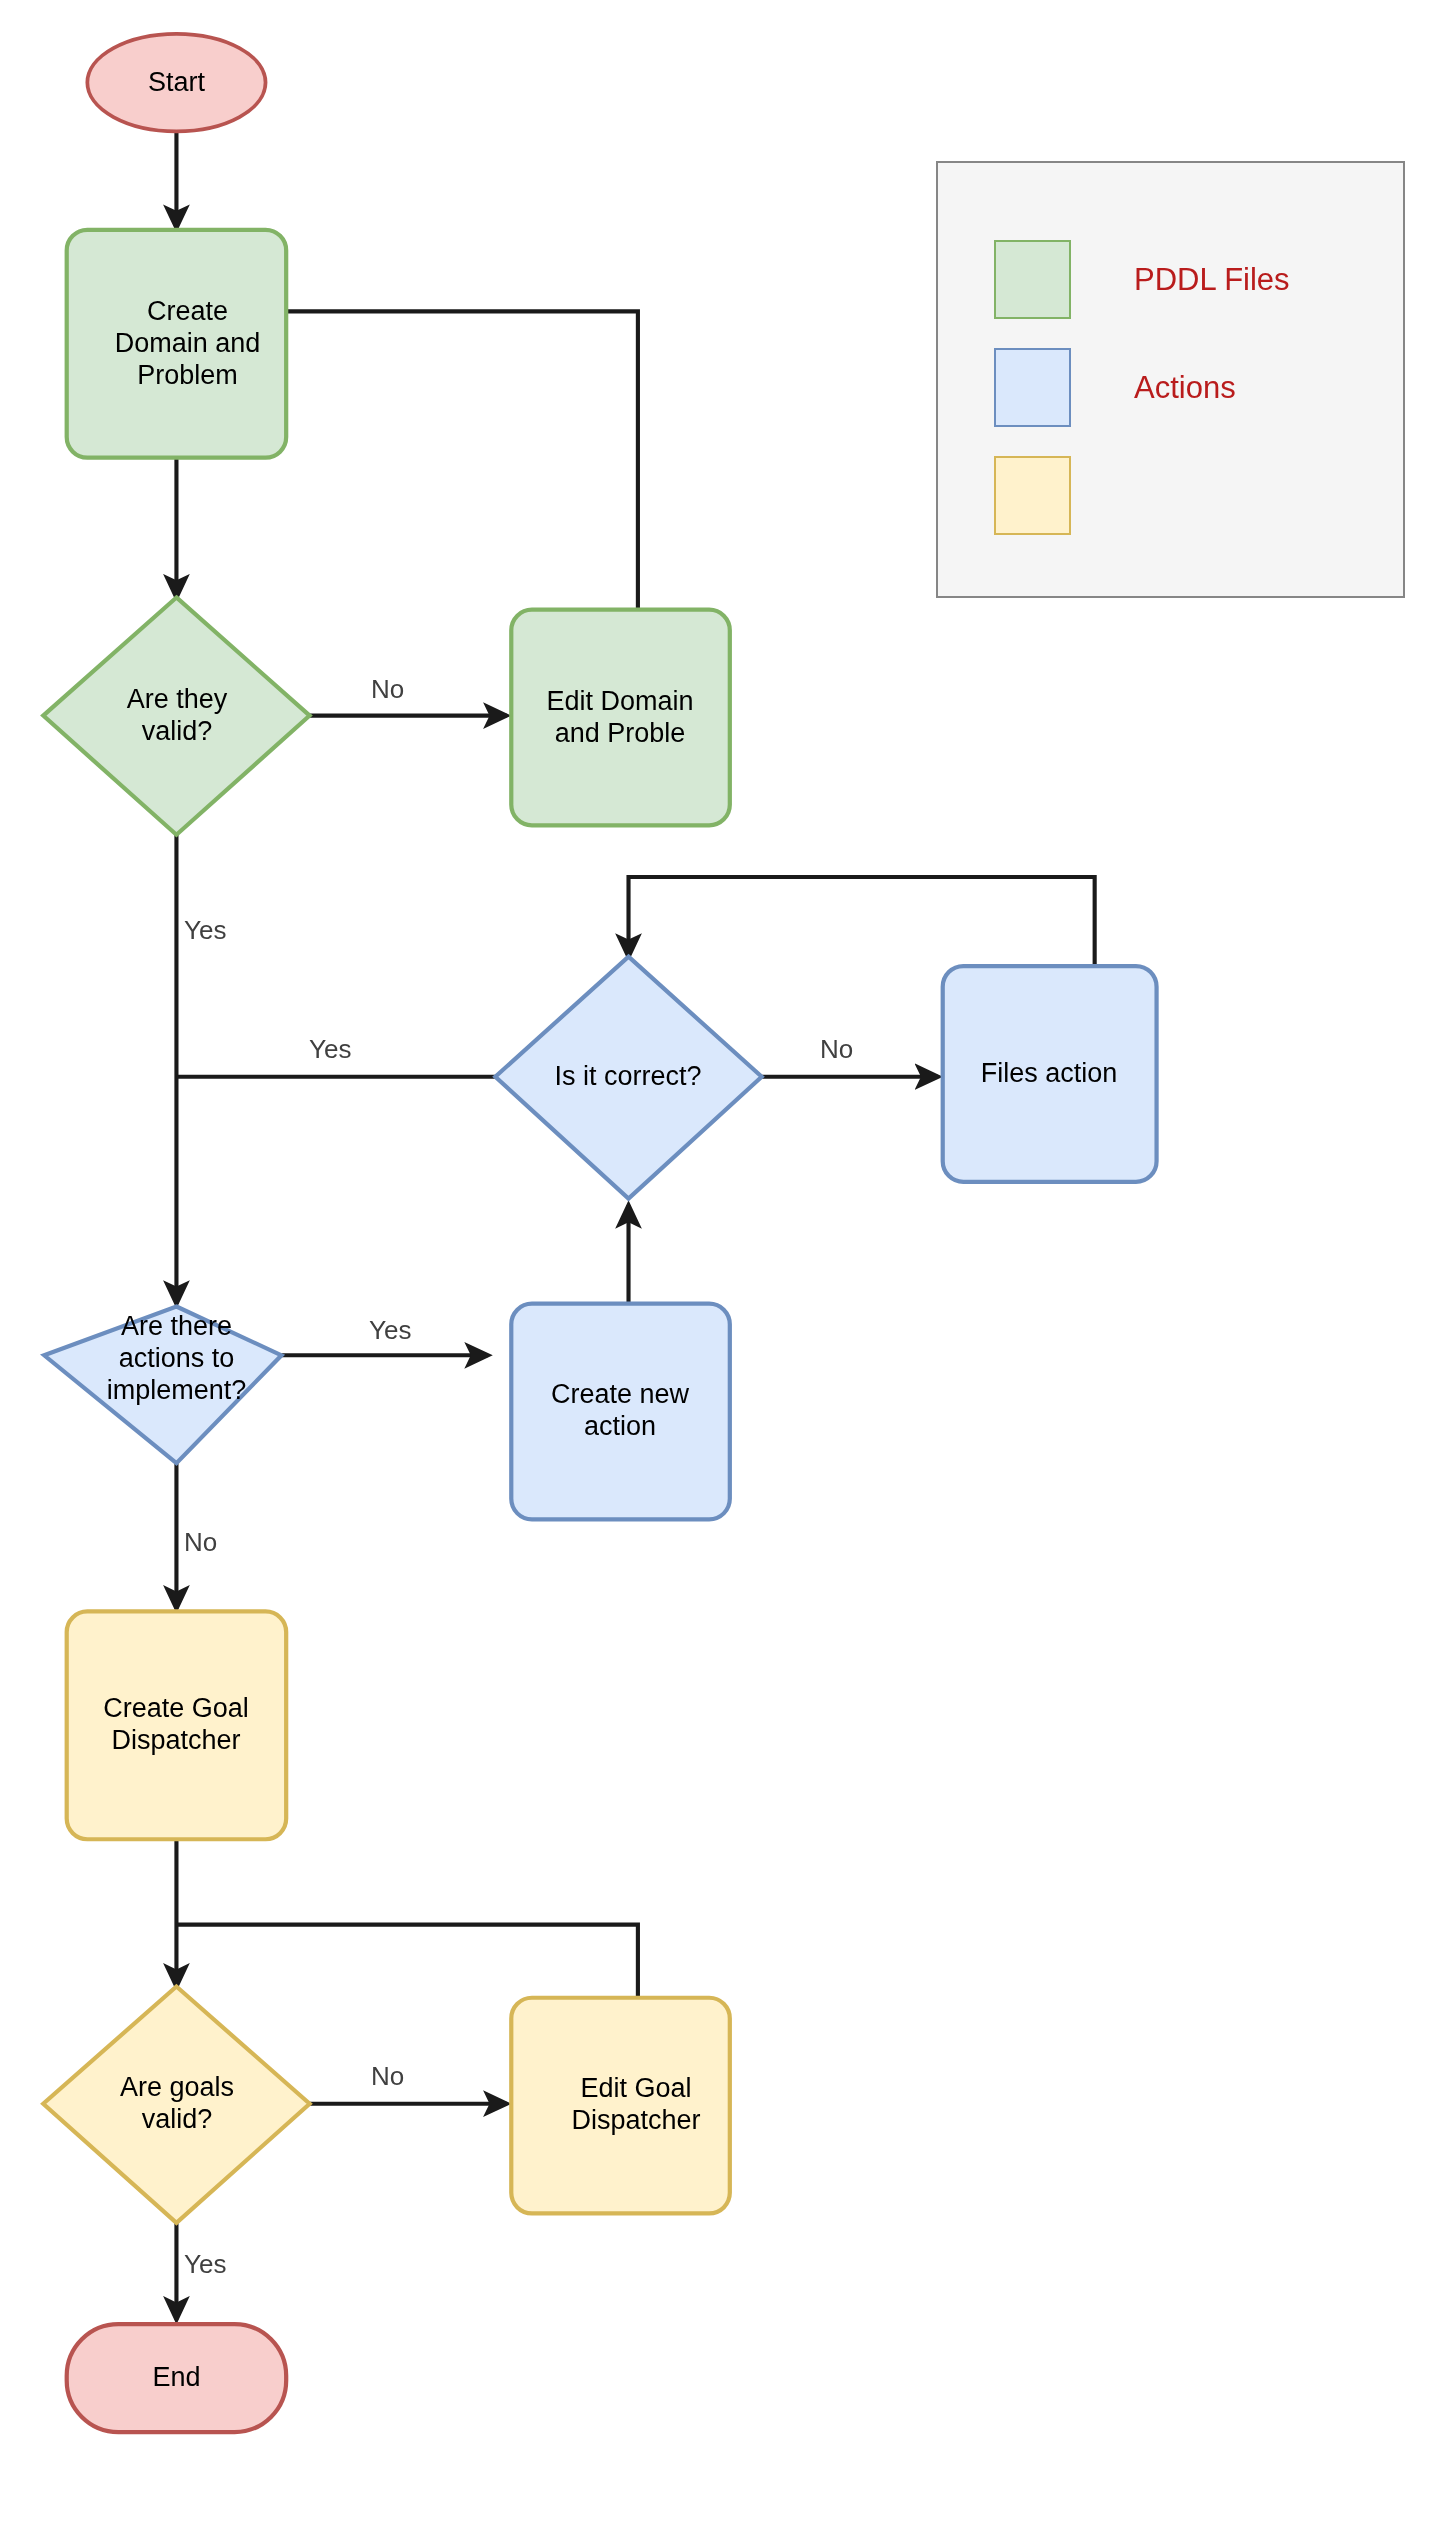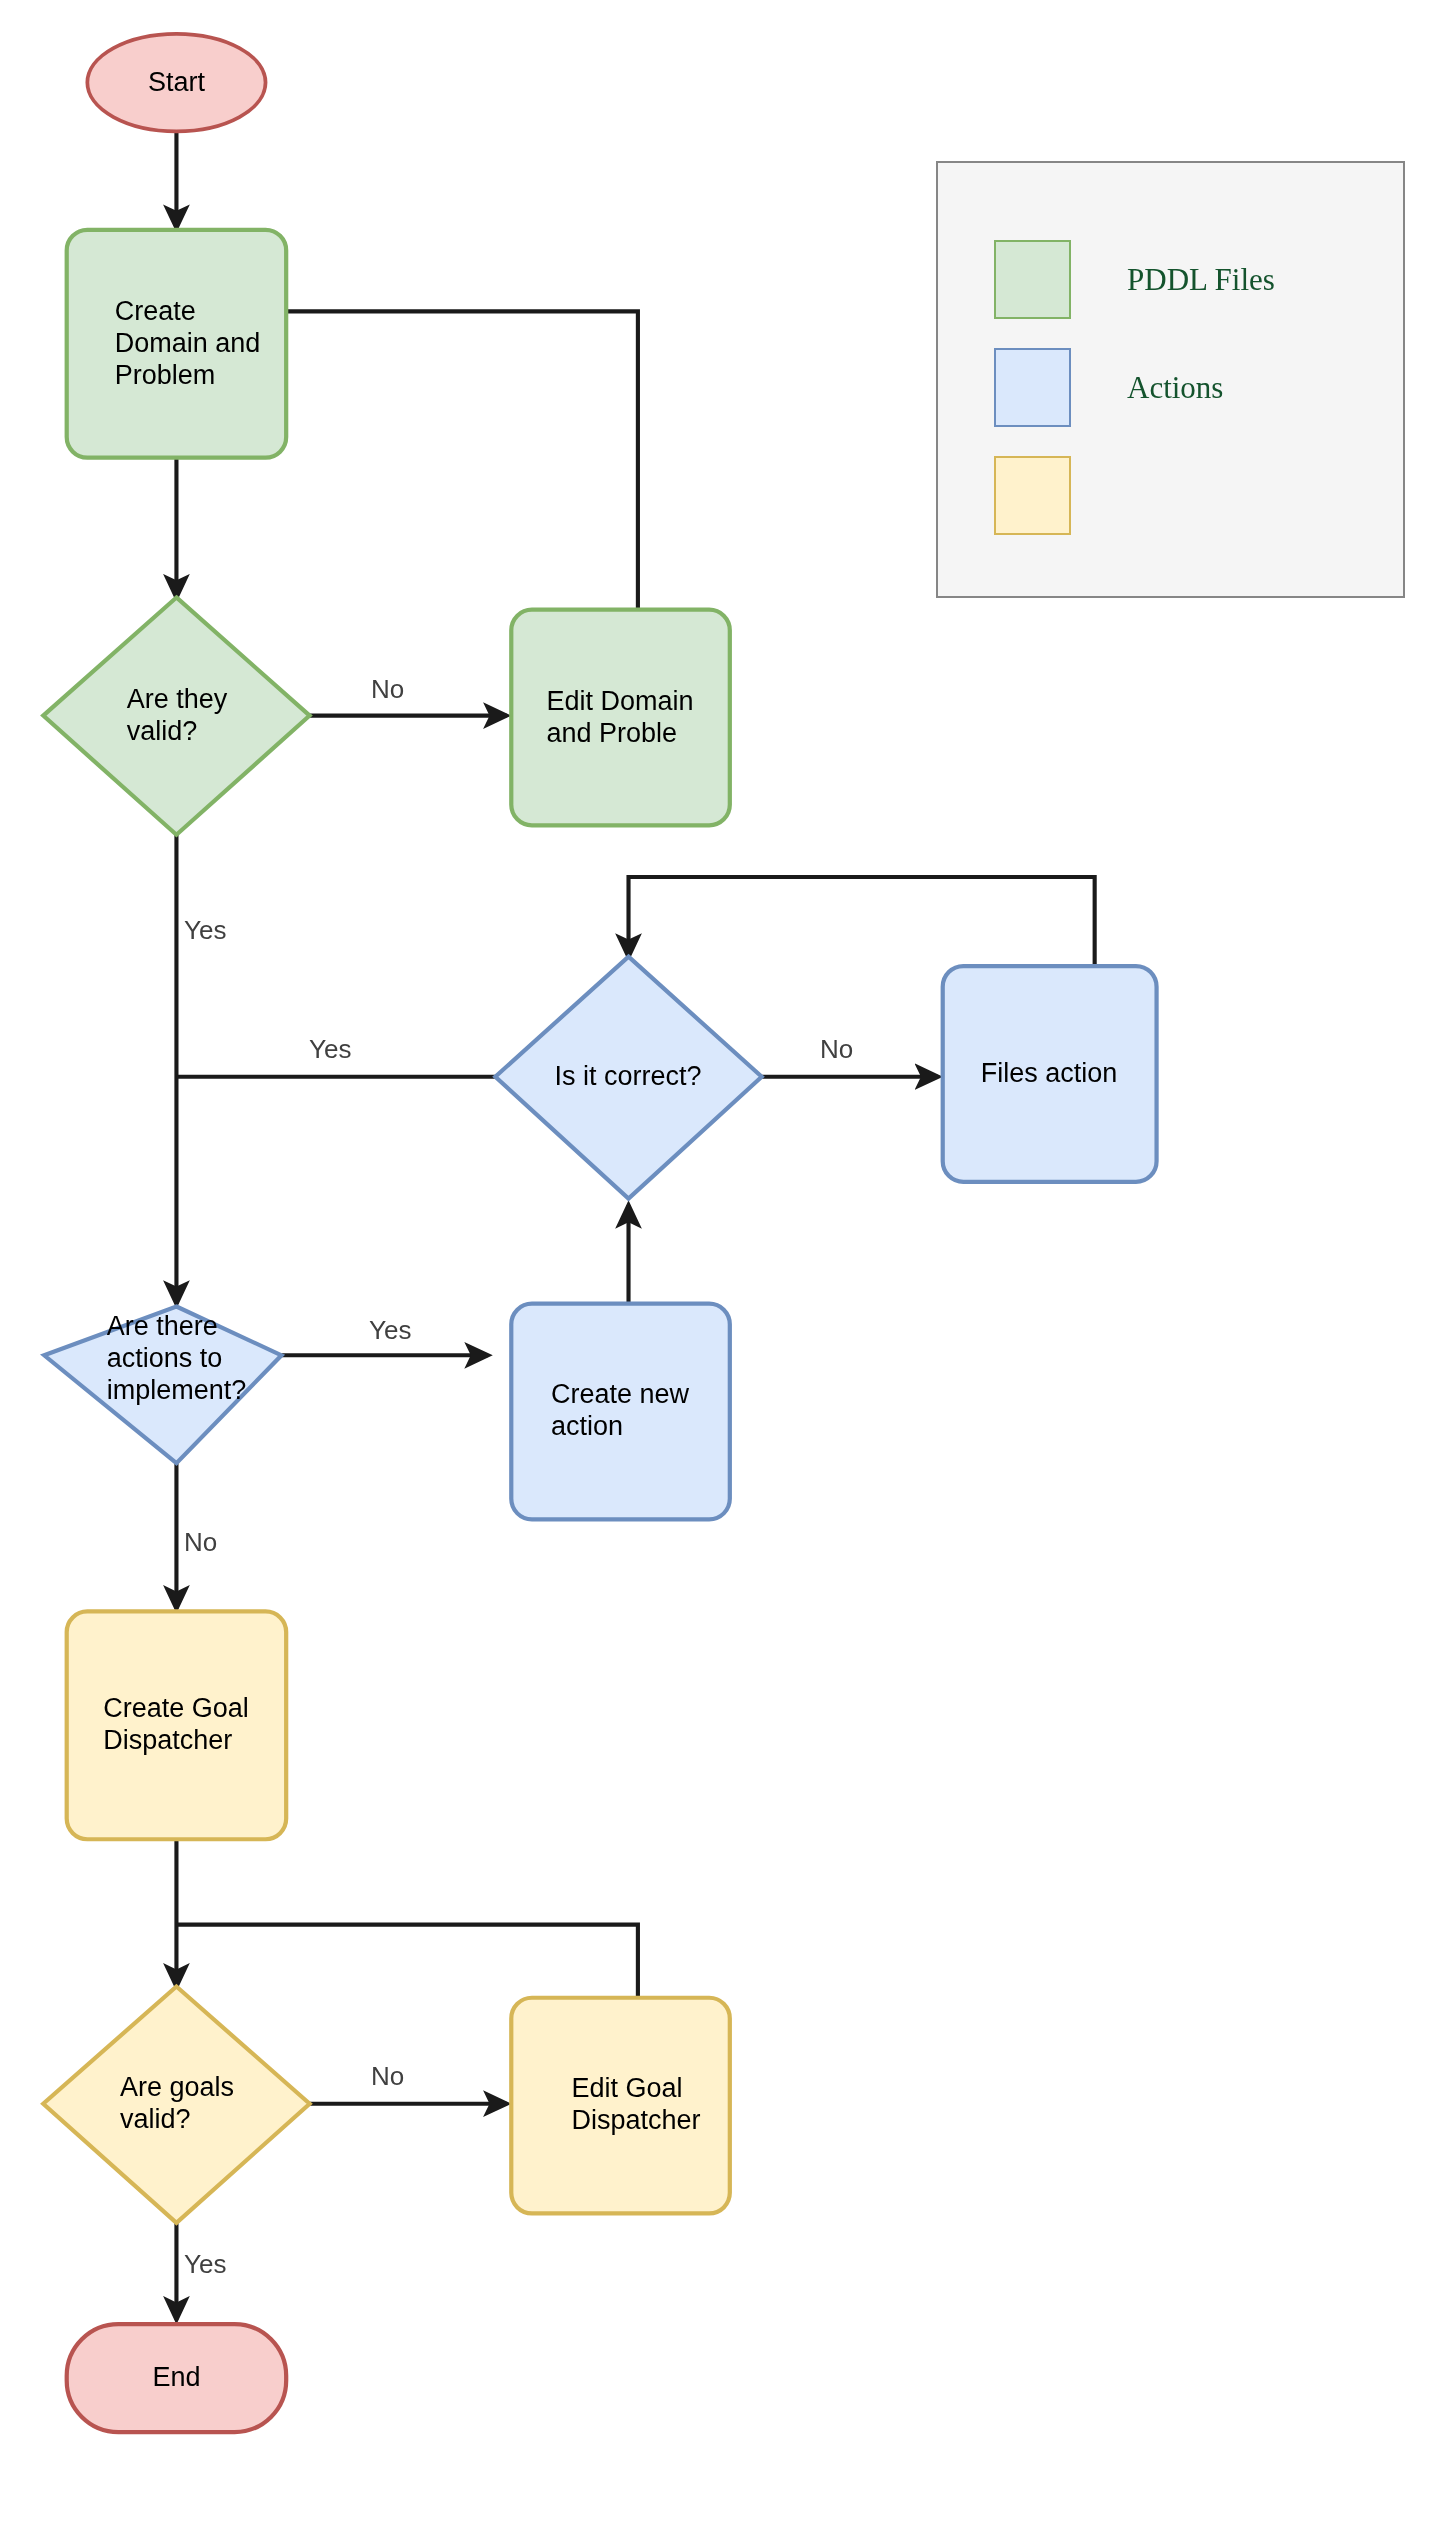--- a/index.html
+++ b/index.html
@@ -22,21 +22,21 @@
     left: 0;
     top: 0;
     width: 1454px;
     height: 2538px;
   }
   .node-label {
     position: absolute;
     display: flex;
     align-items: center;
     justify-content: center;
-    text-align: left;
+    text-align: center;
     color: #000000;
     font-family: "Liberation Sans", sans-serif;
     font-size: 27px;
     line-height: 1.18;
     pointer-events: none;
     white-space: pre-line;
   }
   .edge-label {
     position: absolute;
     color: #404040;
@@ -60,24 +60,24 @@
     position: absolute;
     left: 56px;
     width: 77px;
     height: 79px;
     box-sizing: border-box;
     border-width: 2.8px;
     border-style: solid;
   }
   .legend-text {
     position: absolute;
-    left: 189px;
-    font-family: Liberation Serif, serif;
+    left: 196px;
+    font-family: Liberation Sans, sans-serif;
     font-size: 31px;
-    color: #14532d;
+    color: #b91c1c;
     line-height: 79px;
     white-space: nowrap;
   }
 </style>
 </head>
 <body>
 
 <div id="canvas">
 
   <svg id="flow-svg" viewBox="0 0 1550 2706">

